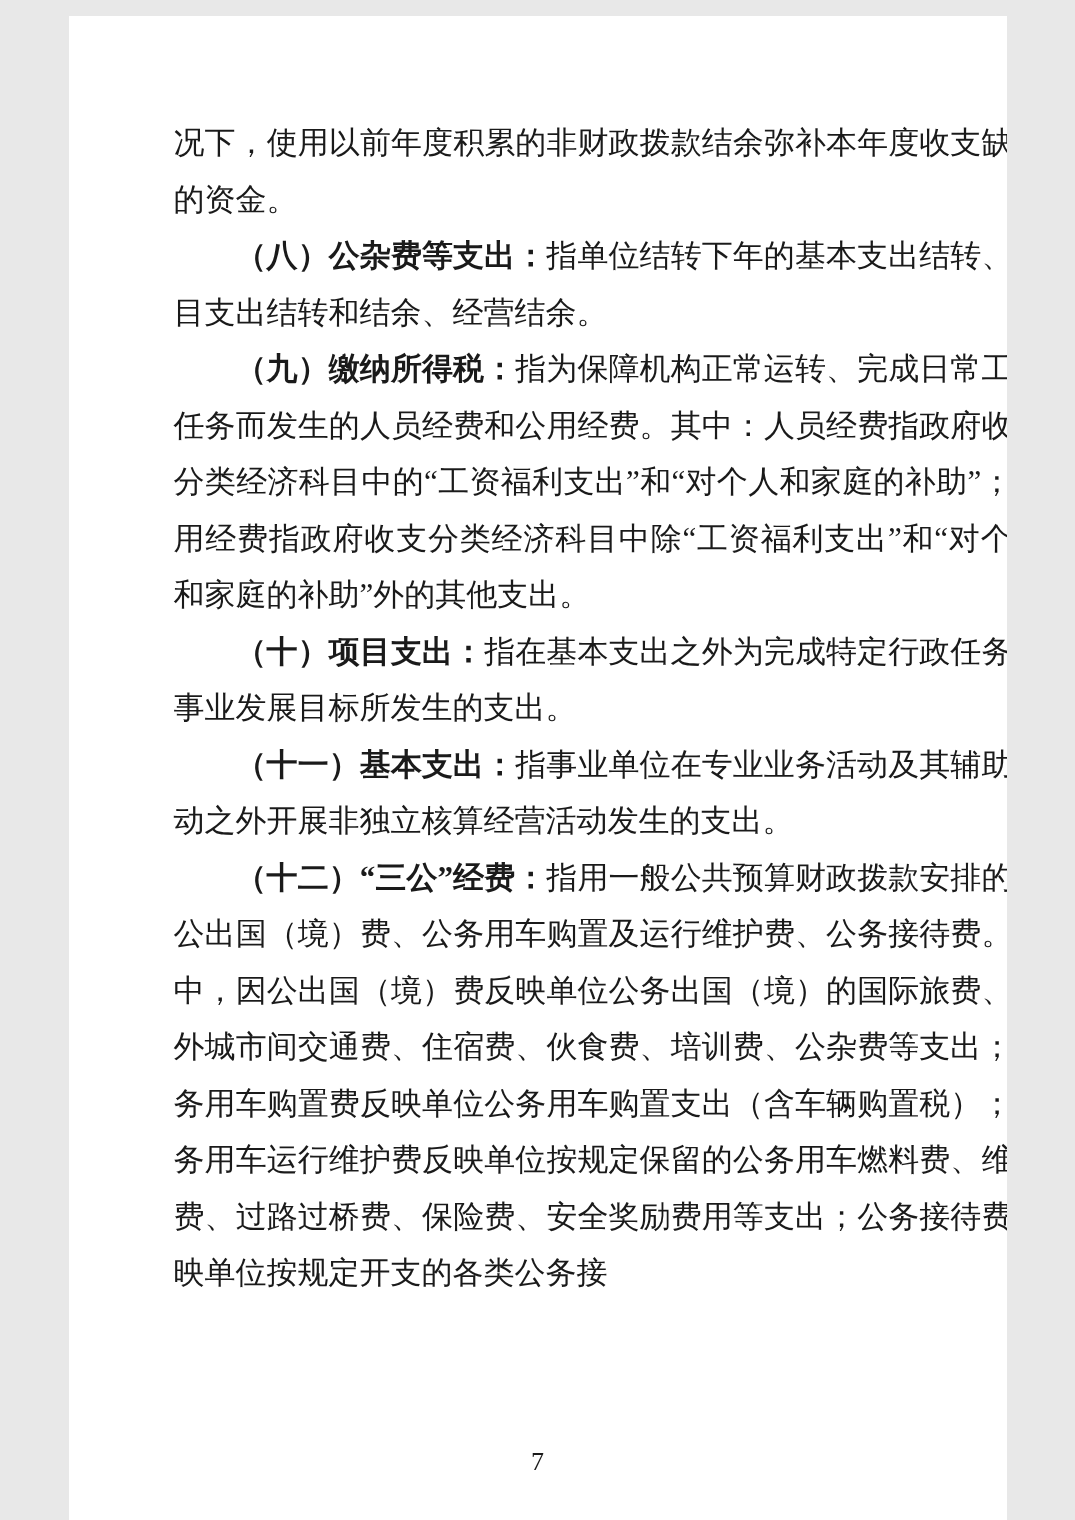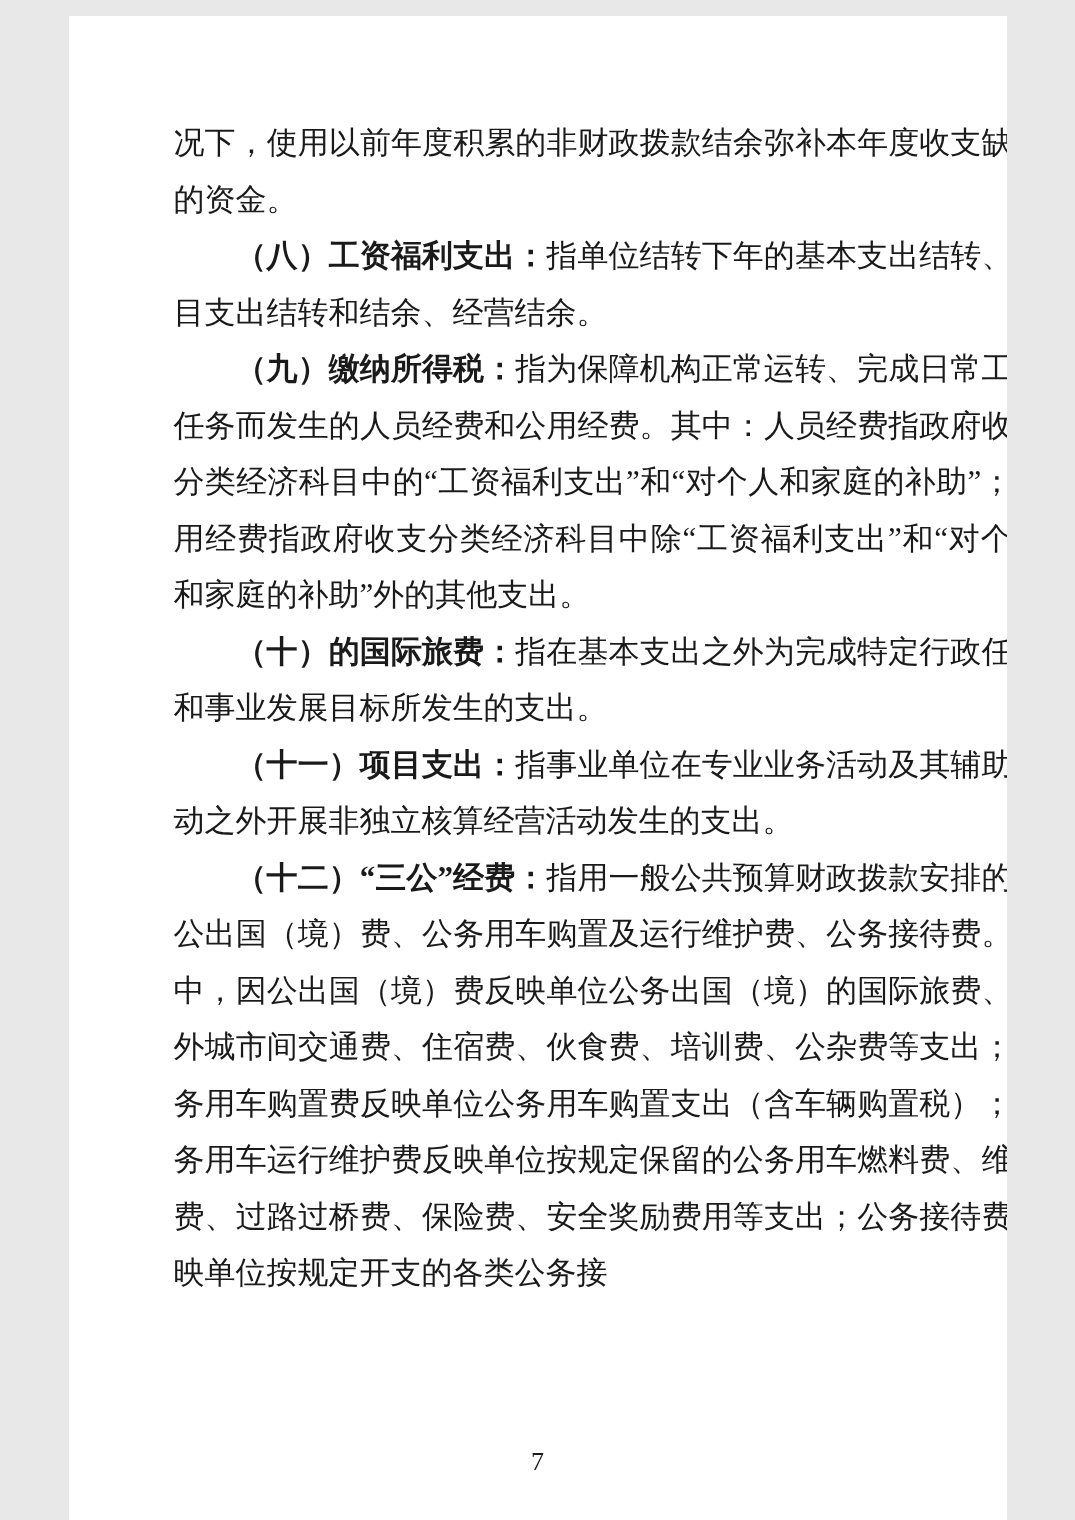--- a/index.html
+++ b/index.html
@@ -53,26 +53,26 @@
 </head>
 <body>
 
 <div class="page">
   <div class="content">
 
     <p class="para continuation"><b class="head"></b><span>况下，使用以前年度积累的非财政拨款结余弥补本年度收支缺口的资金。</span></p>
 
 
 
-    <p class="para"><b class="head">（八）工资福利支出：</b><span>指单位结转下年的基本支出结转、项目支出结转和结余、经营结余。</span></p>
+    <p class="para"><b class="head">（八）公杂费等支出：</b><span>指单位结转下年的基本支出结转、项目支出结转和结余、经营结余。</span></p>
 
     <p class="para"><b class="head">（九）缴纳所得税：</b><span>指为保障机构正常运转、完成日常工作任务而发生的人员经费和公用经费。其中：人员经费指政府收支分类经济科目中的“工资福利支出”和“对个人和家庭的补助”；公用经费指政府收支分类经济科目中除“工资福利支出”和“对个人和家庭的补助”外的其他支出。</span></p>
 
-    <p class="para"><b class="head">（十）的国际旅费：</b><span>指在基本支出之外为完成特定行政任务和事业发展目标所发生的支出。</span></p>
+    <p class="para"><b class="head">（十）项目支出：</b><span>指在基本支出之外为完成特定行政任务和事业发展目标所发生的支出。</span></p>
 
-    <p class="para"><b class="head">（十一）项目支出：</b><span>指事业单位在专业业务活动及其辅助活动之外开展非独立核算经营活动发生的支出。</span></p>
+    <p class="para"><b class="head">（十一）基本支出：</b><span>指事业单位在专业业务活动及其辅助活动之外开展非独立核算经营活动发生的支出。</span></p>
 
     <p class="para"><b class="head">（十二）“三公”经费：</b><span>指用一般公共预算财政拨款安排的因公出国（境）费、公务用车购置及运行维护费、公务接待费。其中，因公出国（境）费反映单位公务出国（境）的国际旅费、国外城市间交通费、住宿费、伙食费、培训费、公杂费等支出；公务用车购置费反映单位公务用车购置支出（含车辆购置税）；公务用车运行维护费反映单位按规定保留的公务用车燃料费、维修费、过路过桥费、保险费、安全奖励费用等支出；公务接待费反映单位按规定开支的各类公务接</span></p>
 
   </div>
 
   <div class="page-number">7</div>
 </div>
 
 </body></html>

